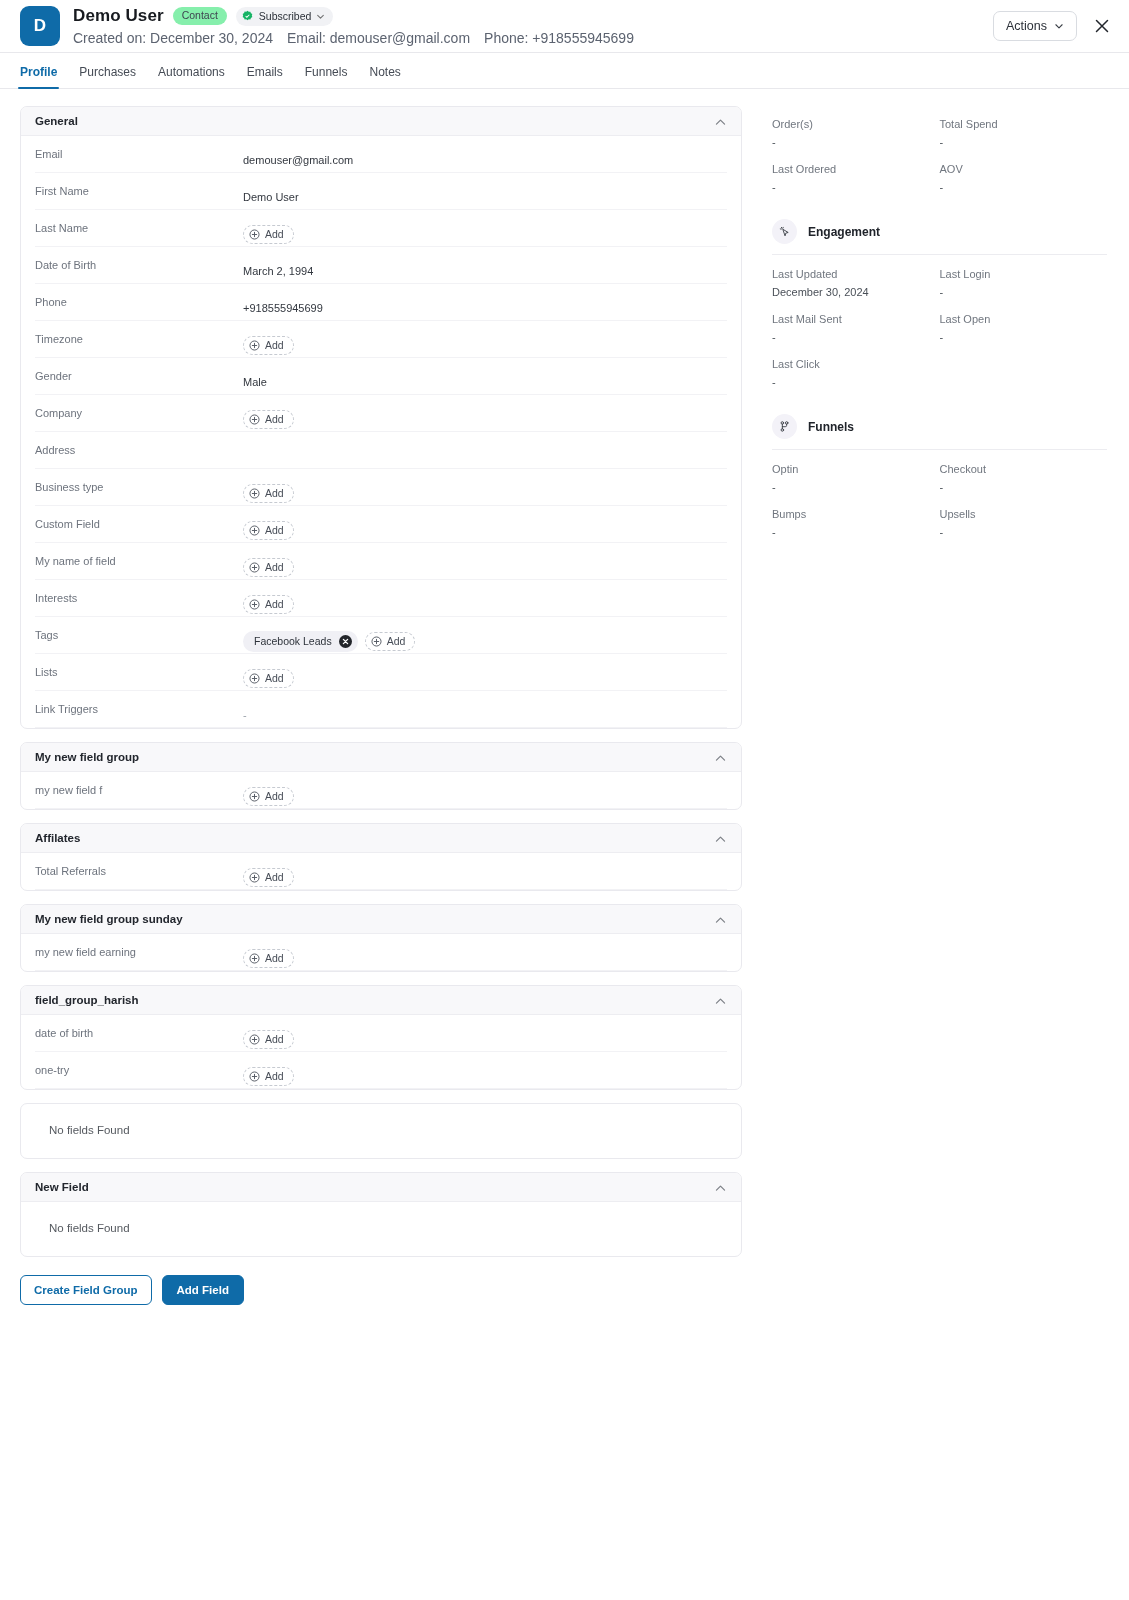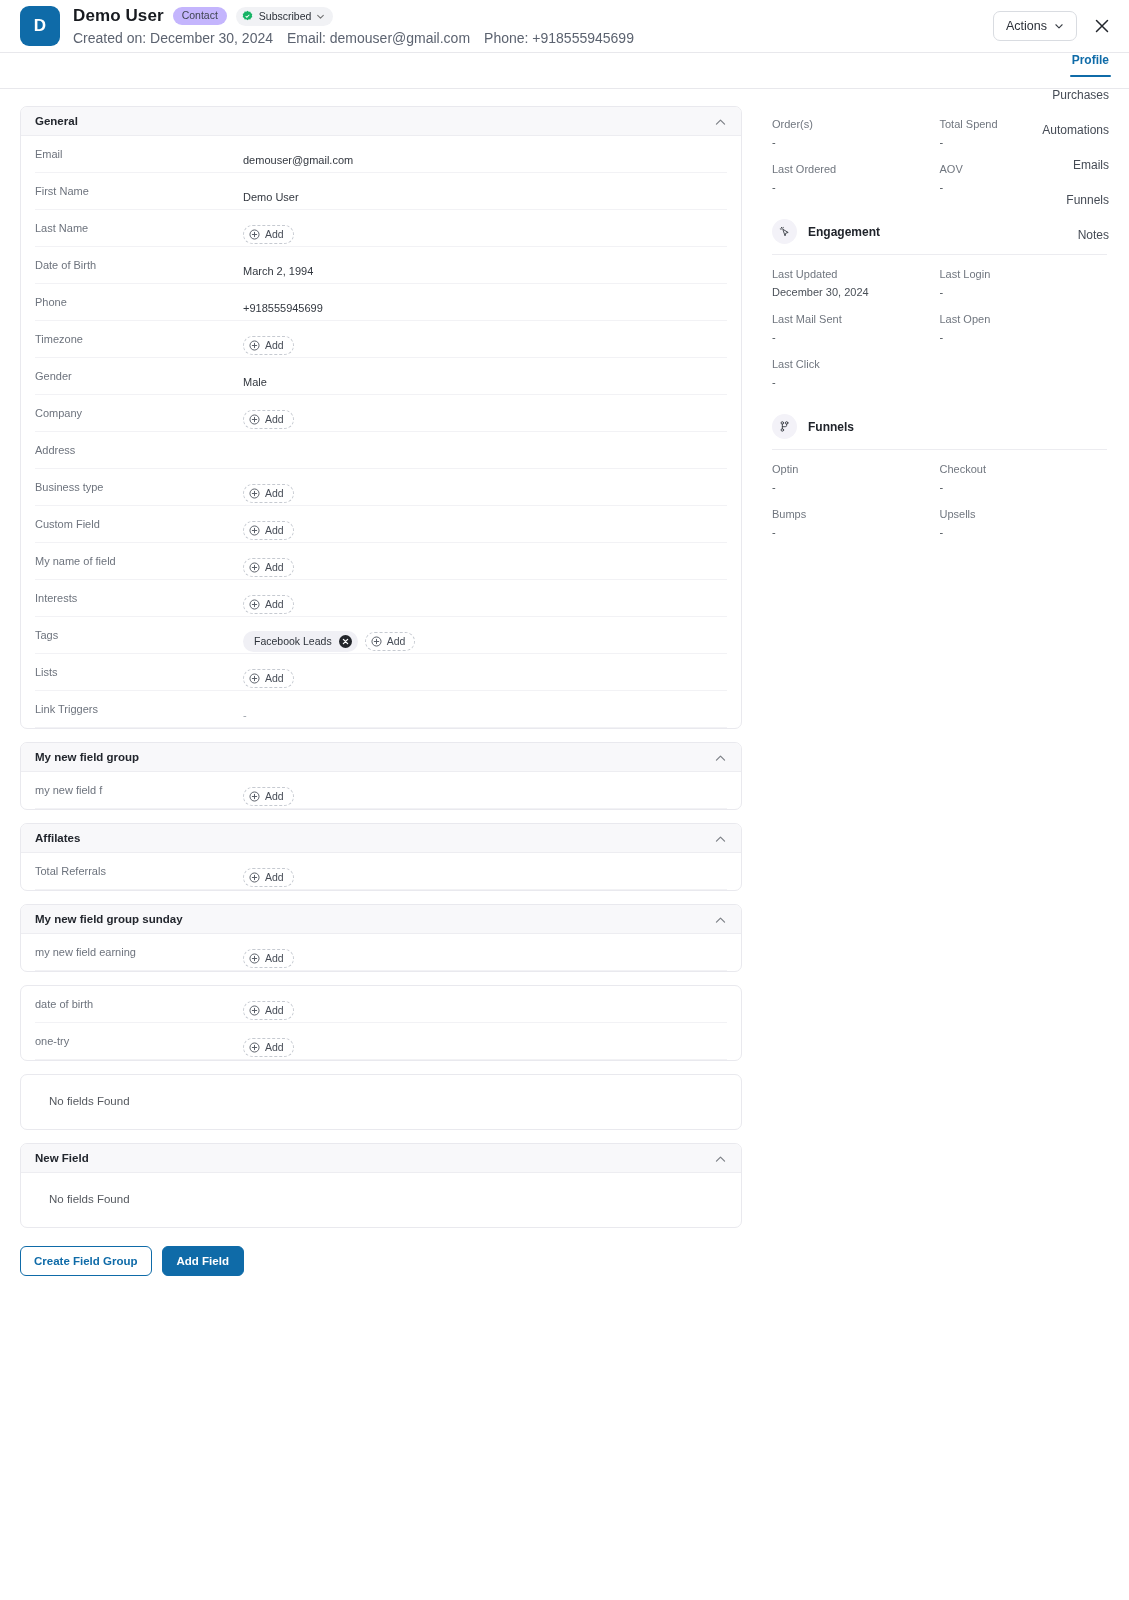--- a/index.html
+++ b/index.html
@@ -29,21 +29,21 @@
     font-size: 17px;
     font-weight: 700;
     display: flex; align-items: center; justify-content: center;
     flex: none;
   }
   .hd-text { margin-left: 13px; }
   .hd-line1 { display: flex; align-items: center; gap: 9px; }
   .hd-name { font-size: 17px; font-weight: 700; color: #171a1f; letter-spacing: .1px; }
   .chip-contact {
     font-size: 10.5px; color: #3e4450;
-    background: #c4b5fd; border-radius: 11px;
+    background: #86efac; border-radius: 11px;
     padding: 3px 9px 4px; line-height: 1;
   }
   .chip-sub {
     display: flex; align-items: center; gap: 5px;
     font-size: 10.5px; color: #2b3038;
     background: #f1f2f5; border-radius: 11px;
     padding: 3px 8px 3px 5px; line-height: 1;
   }
   .rosette { width: 13px; height: 13px; display: block; }
   .caret-sm { width: 9px; height: 9px; display: block; opacity: .75; }
@@ -73,22 +73,21 @@
     cursor: pointer;
   }
   .btn-close svg { width: 16px; height: 16px; }
 
   
   .tabs {
     height: 36px;
     border-bottom: 1px solid #e8e8ec;
     display: flex; align-items: flex-end;
     padding: 0 20px;
-    gap: 12px;
-    flex-direction: column;
+    gap: 22px;
   }
   .tab {
     font-size: 12px;
     color: #454b55;
     padding-bottom: 9px;
     cursor: pointer;
     position: relative;
     white-space: nowrap;
   }
   .tab.active { color: #0f6ba8; font-weight: 600; }
@@ -510,20 +509,26 @@
                       <circle cx="8" cy="8" r="6.6"></circle>
                       <path d="M8 4.8v6.4M4.8 8h6.4" stroke-linecap="round"></path>
                     </svg></span>
                   <span>Add</span>
                 </span>
               </div>
             </div>
           </div>
         </div>
         <div class="card">
+          <div class="card-head">
+            <div class="card-title">field_group_harish</div>
+            <span class="chev"><svg viewBox="0 0 16 16" fill="none" stroke="#4a4f57" stroke-width="1.5" stroke-linecap="round" stroke-linejoin="round">
+                <path d="M3 10l5-5 5 5"></path>
+              </svg></span>
+          </div>
           <div class="card-body">
             <div class="frow">
               <div class="flabel">date of birth</div>
               <div class="fvalue">
                 <span class="add-btn">
                   <span class="plus-circ"><svg viewBox="0 0 16 16" fill="none" stroke="#555b64" stroke-width="1.4">
                       <circle cx="8" cy="8" r="6.6"></circle>
                       <path d="M8 4.8v6.4M4.8 8h6.4" stroke-linecap="round"></path>
                     </svg></span>
                   <span>Add</span>

